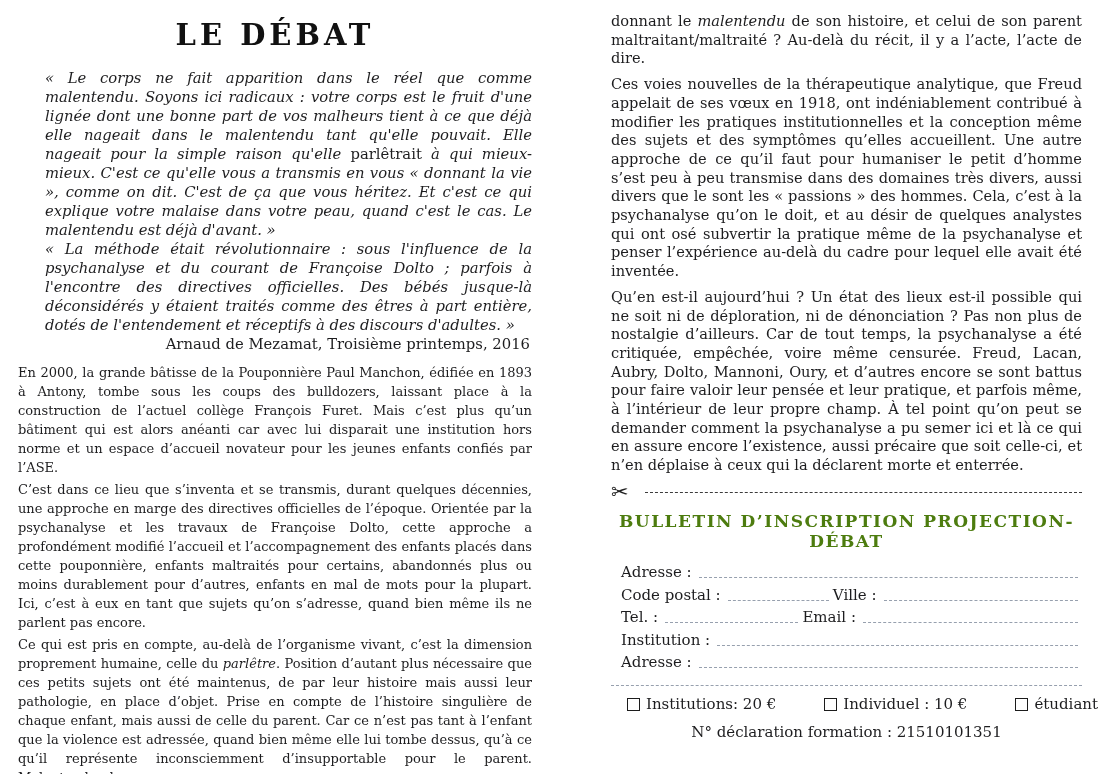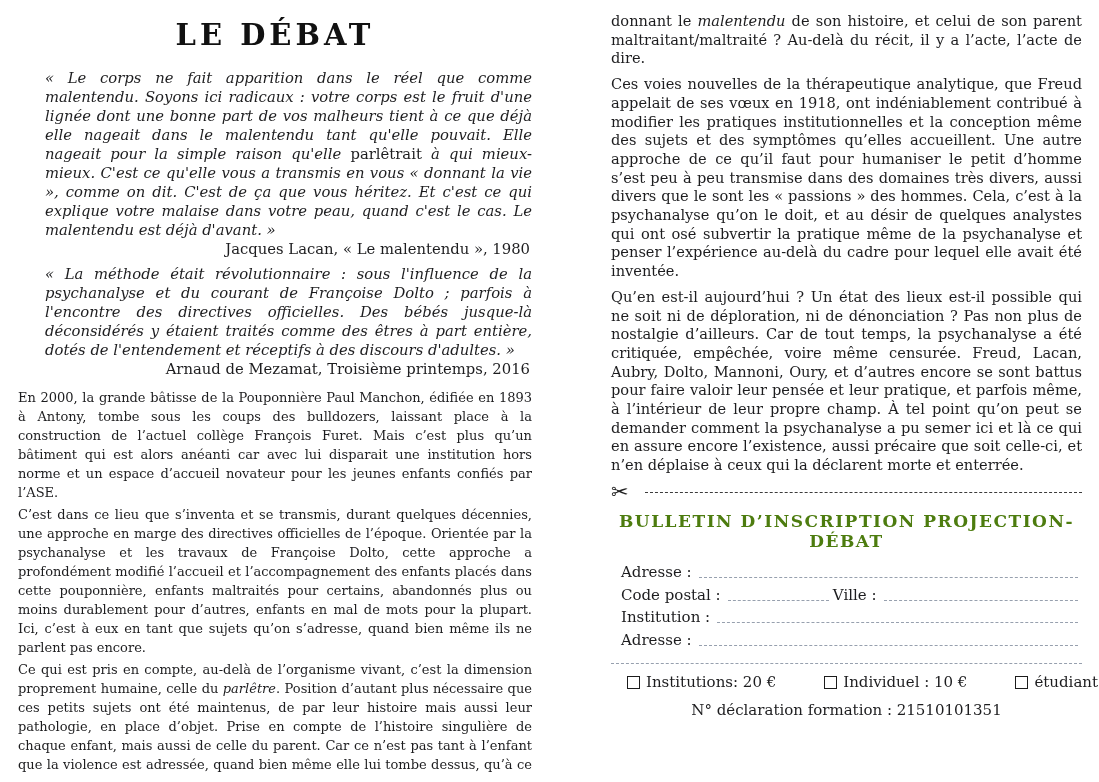--- a/index.html
+++ b/index.html
@@ -95,21 +95,20 @@
 </style>
 </head>
 <body>
 
 <div class="page">
 
   <div class="col col-left">
     <h1 class="doc-title">LE DÉBAT</h1>
 
     <div class="quote"><span style="font-style: italic;">« Le corps ne fait apparition dans le réel que comme malentendu. Soyons ici radicaux : votre corps est le fruit d'une lignée dont une bonne part de vos malheurs tient à ce que déjà elle nageait dans le malentendu tant qu'elle pouvait. Elle nageait pour la simple raison qu'elle </span><span style="font-style: normal;">parlêtrait</span><span style="font-style: italic;"> à qui mieux-mieux. C'est ce qu'elle vous a transmis en vous « donnant la vie », comme on dit. C'est de ça que vous héritez. Et c'est ce qui explique votre malaise dans votre peau, quand c'est le cas. Le malentendu est déjà d'avant. »</span></div>
-    <div class="attribution">Jacques Lacan, « Le malentendu », 1980</div>
 
     <div class="quote"><span style="font-style: italic;">« La méthode était révolutionnaire : sous l'influence de la psychanalyse et du courant de Françoise Dolto ; parfois à l'encontre des directives officielles. Des bébés jusque-là déconsidérés y étaient traités comme des êtres à part entière, dotés de l'entendement et réceptifs à des discours d'adultes. »</span></div>
     <div class="attribution last">Arnaud de Mezamat, Troisième printemps, 2016</div>
 
     <p class="body"><span>En 2000, la grande bâtisse de la Pouponnière Paul Manchon, édifiée en 1893 à Antony, tombe sous les coups des bulldozers, laissant place à la construction de l’actuel collège François Furet. Mais c’est plus qu’un bâtiment qui est alors anéanti car avec lui disparait une institution hors norme et un espace d’accueil novateur pour les jeunes enfants confiés par l’ASE.</span></p>
     <p class="body"><span>C’est dans ce lieu que s’inventa et se transmis, durant quelques décennies, une approche en marge des directives officielles de l’époque. Orientée par la psychanalyse et les travaux de Françoise Dolto, cette approche a profondément modifié l’accueil et l’accompagnement des enfants placés dans cette pouponnière, enfants maltraités pour certains, abandonnés plus ou moins durablement pour d’autres, enfants en mal de mots pour la plupart. Ici, c’est à eux en tant que sujets qu’on s’adresse, quand bien même ils ne parlent pas encore.</span></p>
     <p class="body"><span>Ce qui est pris en compte, au-delà de l’organisme vivant, c’est la dimension proprement humaine, celle du </span><span style="font-style: italic;">parlêtre</span><span>. Position d’autant plus nécessaire que ces petits sujets ont été maintenus, de par leur histoire mais aussi leur pathologie, en place d’objet.  Prise en compte de l’histoire singulière de chaque enfant, mais aussi de celle du parent. Car ce n’est pas tant à l’enfant que la violence est adressée, quand bien même elle lui tombe dessus, qu’à ce qu’il représente inconsciemment d’insupportable pour le parent. Malentendu, donc.</span></p>
 
   </div>
 
@@ -127,20 +126,26 @@
 
     <div>
       <div class="frow">
         <span class="flabel">Adresse :</span>
         <span class="fill"></span>
       </div>
       <div class="frow">
         <span class="flabel">Code postal :</span>
         <span class="fill short"></span>
         <span class="flabel">Ville :</span>
+        <span class="fill"></span>
+      </div>
+      <div class="frow">
+        <span class="flabel">Tel. :</span>
+        <span class="fill mid"></span>
+        <span class="flabel">Email :</span>
         <span class="fill"></span>
       </div>
       <div class="frow">
         <span class="flabel">Institution :</span>
         <span class="fill"></span>
       </div>
       <div class="frow">
         <span class="flabel">Adresse :</span>
         <span class="fill"></span>
       </div>

